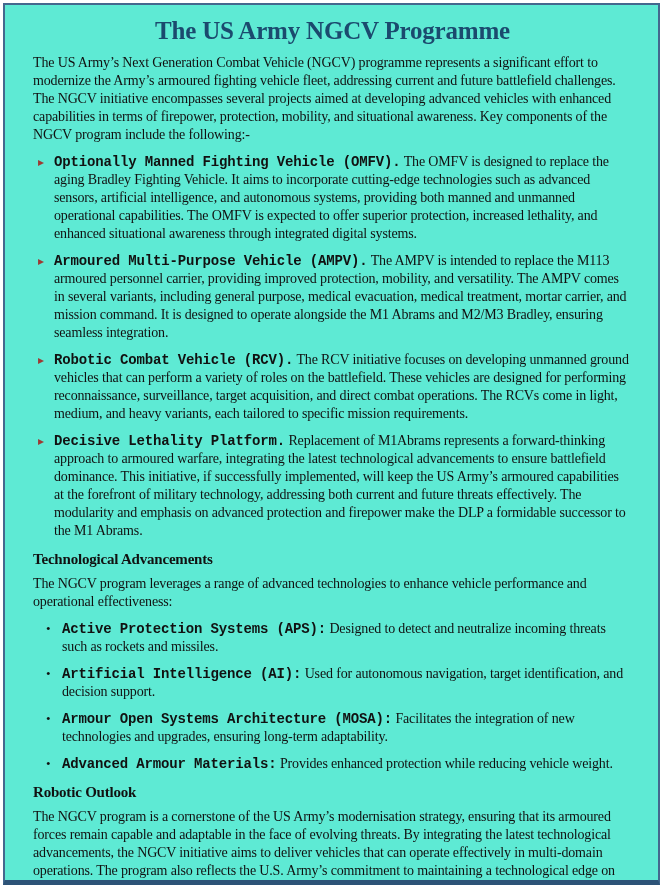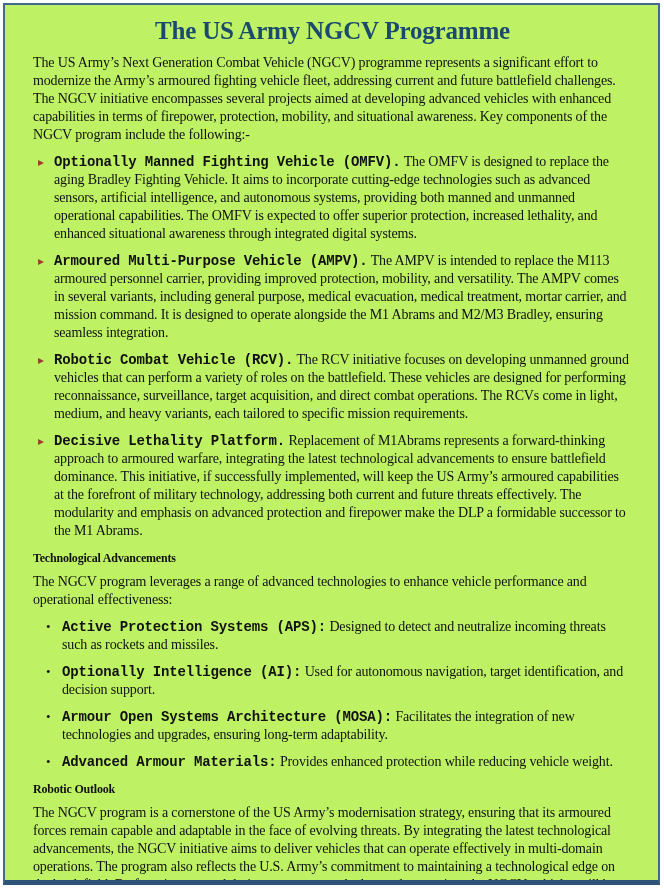--- a/index.html
+++ b/index.html
@@ -13,21 +13,21 @@
     background: #ffffff;
     overflow: hidden;
   }
 
   .content-box {
     position: absolute;
     left: 3px;
     top: 3px;
     width: 657px;
     height: 882px;
-    background: #bef264;
+    background: #5eead4;
     border: 2px solid #44688e;
     border-bottom: 5px solid #2d5377;
     padding: 10px 26px 0 28px;
     overflow: hidden;
   }
 
   .page-title {
     text-align: center;
     font-size: 25px;
     font-weight: bold;
@@ -69,21 +69,21 @@
   ul.dot-list li .bullet {
     position: absolute;
     left: 13px;
     top: 0;
     color: #111111;
     font-size: 13px;
     line-height: 18px;
   }
 
   .section-heading {
-    font-size: 12px;
+    font-size: 15px;
     font-weight: bold;
     color: #111111;
     letter-spacing: -0.2px;
     margin: 11px 0 7px 0;
   }
 
   b.lead { font-weight: bold; font-family: Liberation Mono, monospace; }
 </style>
 </head>
 <body>
@@ -112,21 +112,21 @@
 
     <h2 class="section-heading">Technological Advancements</h2>
 
     <p class="body-text para">The NGCV program leverages a range of advanced technologies to enhance vehicle performance and operational effectiveness:</p>
 
     <ul class="dot-list body-text">
       <li>
         <span class="bullet">•</span><b class="lead">Active Protection Systems (APS):</b><span> Designed to detect and neutralize incoming threats such as rockets and missiles.</span>
       </li>
       <li>
-        <span class="bullet">•</span><b class="lead">Optionally Intelligence (AI):</b><span> Used for autonomous navigation, target identification, and decision support.</span>
+        <span class="bullet">•</span><b class="lead">Artificial Intelligence (AI):</b><span> Used for autonomous navigation, target identification, and decision support.</span>
       </li>
       <li>
         <span class="bullet">•</span><b class="lead">Armour Open Systems Architecture (MOSA):</b><span> Facilitates the integration of new technologies and upgrades, ensuring long-term adaptability.</span>
       </li>
       <li>
         <span class="bullet">•</span><b class="lead">Advanced Armour Materials:</b><span> Provides enhanced protection while reducing vehicle weight.</span>
       </li>
     </ul>
 
     <h2 class="section-heading">Robotic Outlook</h2>

